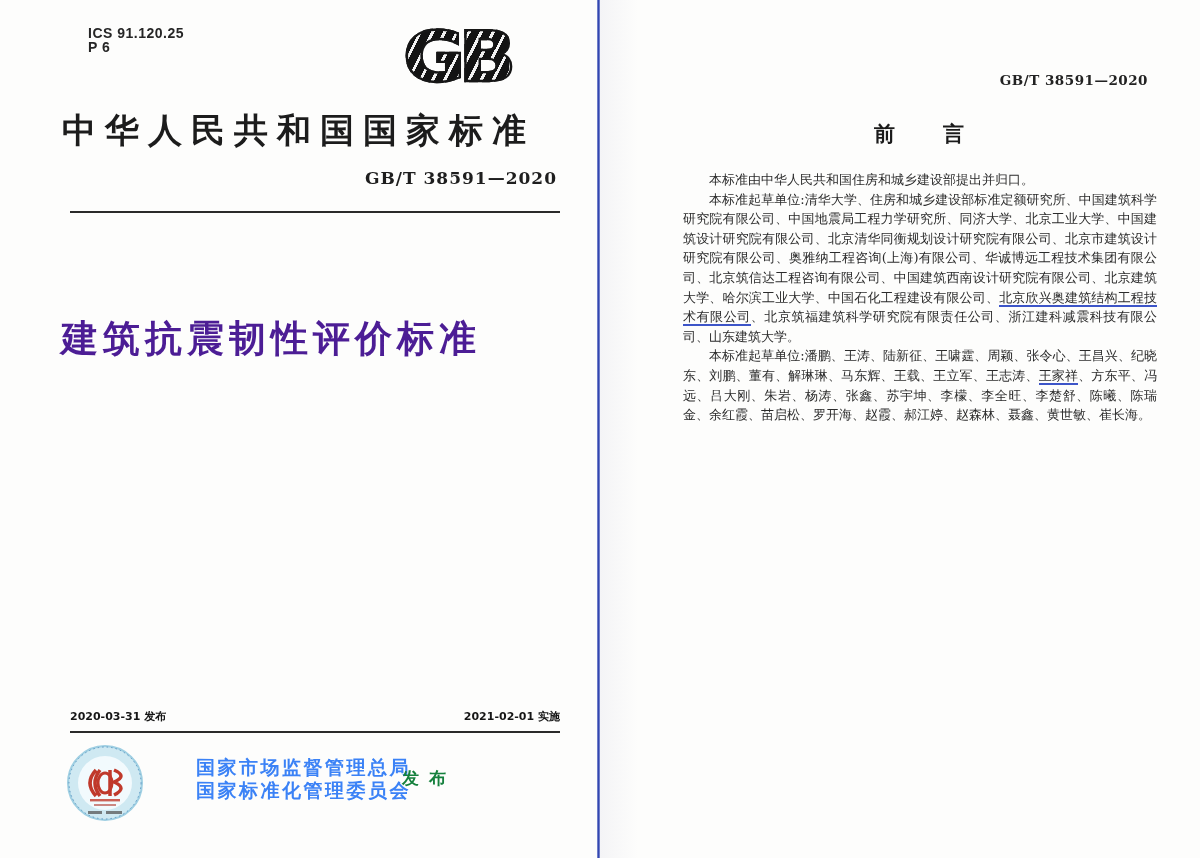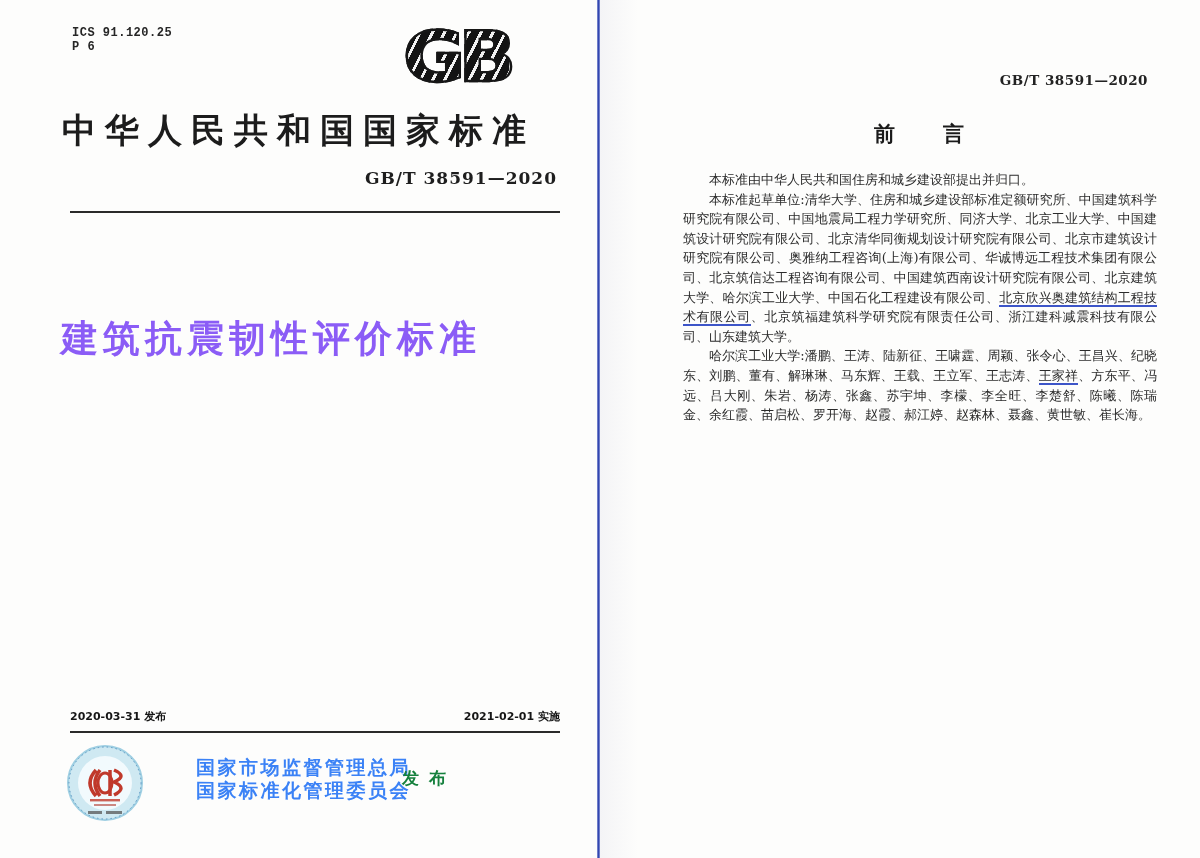--- a/index.html
+++ b/index.html
@@ -7,42 +7,42 @@
     position:relative;width:1200px;height:858px;margin:0 auto;
     background:#fdfdfc;overflow:hidden;
     font-family:"DejaVu Serif","Liberation Serif",serif;
     color:#262626;
   }
   
   .seam{position:absolute;top:0;height:858px;left:597px;width:3px;
     background:linear-gradient(90deg,#9aa4dc,#3347b0 40%,#3347b0 60%,#9aa4dc);}
   
   .page-left{position:absolute;left:0;top:0;width:597px;height:858px;}
-  .ics{position:absolute;left:72px;top:26px;font-size:12px;font-weight:bold;
-    line-height:14px;font-family:Liberation Mono, monospace;letter-spacing:.5px;}
+  .ics{position:absolute;left:88px;top:26px;font-size:14px;font-weight:bold;
+    line-height:14px;font-family:Liberation Sans, sans-serif;letter-spacing:.5px;}
   .gb-logo{
     position:absolute;left:403px;top:22px;
     font-family:"DejaVu Sans","Liberation Sans",sans-serif;
     font-weight:900;font-size:76px;line-height:76px;letter-spacing:-7px;
     transform:scaleY(.92);transform-origin:top left;
     background:repeating-linear-gradient(115deg,#131313 0 8px,#f2f2f2 8px 11px);
     -webkit-background-clip:text;background-clip:text;color:transparent;
     -webkit-text-stroke:2.5px #161616;
   }
   .nat-std{position:absolute;left:62px;top:108px;width:496px;
     font-size:34px;font-weight:bold;letter-spacing:9px;white-space:nowrap;
     text-align:left;color:#1c1c1c;}
   .std-num-left{position:absolute;right:40px;top:168px;font-size:17px;font-weight:bold;
     letter-spacing:1px;color:#1e1e1e;}
   .rule{position:absolute;left:70px;width:490px;height:2px;background:#2a2a2a;}
   .rule-top{top:211px;}
   .rule-bottom{top:731px;}
   .title-cn{position:absolute;left:0;top:314px;width:542px;text-align:center;
     font-family:"DejaVu Sans","Liberation Sans",sans-serif;
-    font-size:37px;font-weight:bold;letter-spacing:5px;color:#8b5cf6;}
+    font-size:37px;font-weight:bold;letter-spacing:5px;color:#4c1d95;}
   .title-en{position:absolute;left:0;top:382px;width:597px;text-align:center;
     font-size:16.5px;font-weight:bold;color:#1b1b1b;word-spacing:3px;}
   .dates{position:absolute;left:70px;top:709px;width:490px;display:flex;
     justify-content:space-between;font-size:11px;font-weight:bold;
     font-family:"DejaVu Sans","Liberation Sans",sans-serif;color:#161616;}
   .issuers{position:absolute;left:196px;top:756px;width:200px;text-align:justify;
     font-size:19px;font-weight:bold;line-height:23px;color:#3b82f6;}
   .issuers .jline{display:block;text-align:justify;text-align-last:justify;white-space:nowrap;letter-spacing:2.5px;}
   .publish{position:absolute;left:402px;top:767px;font-size:17px;font-weight:bold;
     letter-spacing:10px;color:#15803d;}
@@ -115,18 +115,18 @@
 
   <div class="page-right">
 
     <div class="std-num-right">GB/T 38591—2020</div>
 
     <div class="foreword-title">前　　言</div>
 
     <div class="body-text">
       <p>本标准由中华人民共和国住房和城乡建设部提出并归口。</p>
       <p><span>本标准起草单位:清华大学、住房和城乡建设部标准定额研究所、中国建筑科学研究院有限公司、中国地震局工程力学研究所、同济大学、北京工业大学、中国建筑设计研究院有限公司、北京清华同衡规划设计研究院有限公司、北京市建筑设计研究院有限公司、奥雅纳工程咨询(上海)有限公司、华诚博远工程技术集团有限公司、北京筑信达工程咨询有限公司、中国建筑西南设计研究院有限公司、北京建筑大学、哈尔滨工业大学、中国石化工程建设有限公司、</span><span class="u-blue">北京欣兴奥建筑结构工程技术有限公司</span><span>、北京筑福建筑科学研究院有限责任公司、浙江建科减震科技有限公司、山东建筑大学。</span></p>
-      <p><span>哈尔滨工业大学:潘鹏、王涛、陆新征、王啸霆、周颖、张令心、王昌兴、纪晓东、刘鹏、董有、解琳琳、马东辉、王载、王立军、王志涛、</span><span class="u-blue">王家祥</span><span>、方东平、冯远、吕大刚、朱岩、杨涛、张鑫、苏宇坤、李檬、李全旺、李楚舒、陈曦、陈瑞金、余红霞、苗启松、罗开海、赵霞、郝江婷、赵森林、聂鑫、黄世敏、崔长海。</span></p>
+      <p><span>本标准起草单位:潘鹏、王涛、陆新征、王啸霆、周颖、张令心、王昌兴、纪晓东、刘鹏、董有、解琳琳、马东辉、王载、王立军、王志涛、</span><span class="u-blue">王家祥</span><span>、方东平、冯远、吕大刚、朱岩、杨涛、张鑫、苏宇坤、李檬、李全旺、李楚舒、陈曦、陈瑞金、余红霞、苗启松、罗开海、赵霞、郝江婷、赵森林、聂鑫、黄世敏、崔长海。</span></p>
     </div>
 
   </div>
 
 </div>
 
 </body></html>

